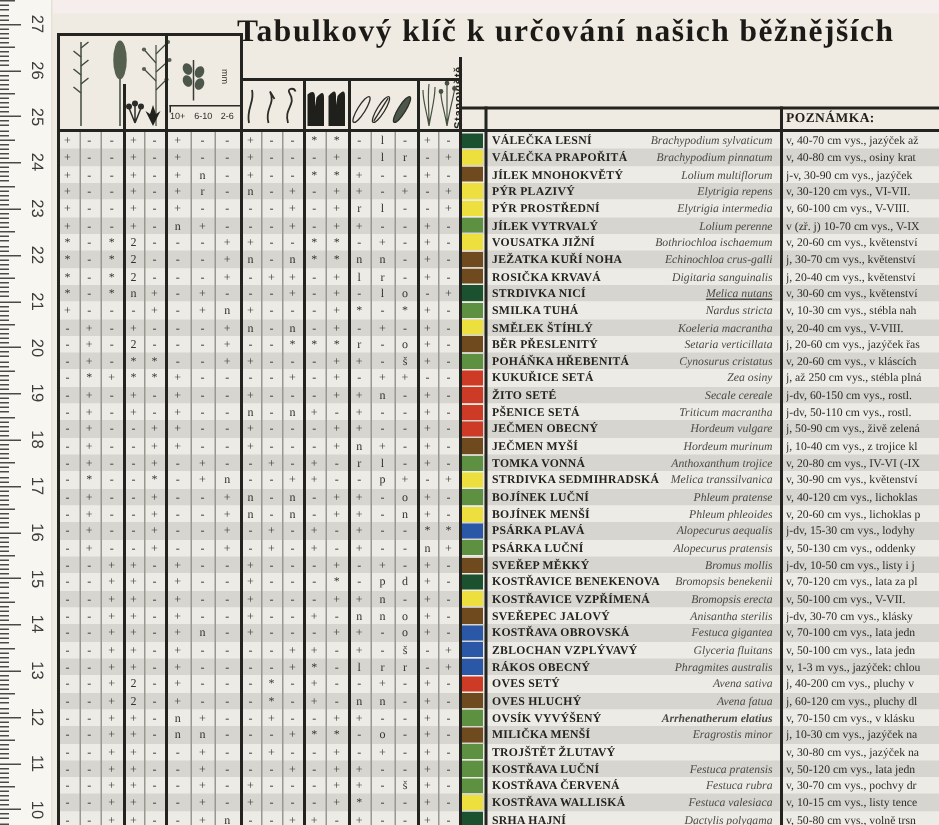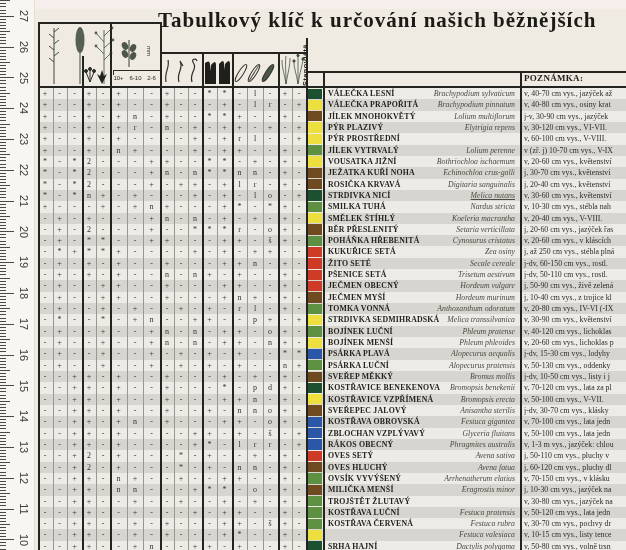--- a/index.html
+++ b/index.html
@@ -448,20 +448,21 @@
       <span class="sym" style="left: 149px; line-height: 11.32px;">+</span>
       <span class="sym" style="left: 163.5px; line-height: 11.32px;">-</span>
       <span class="sym" style="left: 178.5px; line-height: 11.32px;">+</span>
       <span class="sym" style="left: 193.5px; line-height: 11.32px;">r</span>
       <span class="sym" style="left: 209px; line-height: 11.32px;">l</span>
       <span class="sym" style="left: 224px; line-height: 11.32px;">-</span>
       <span class="sym" style="left: 239px; line-height: 11.32px;">-</span>
       <span class="sym" style="left: 253px; line-height: 11.32px;">+</span>
       <div class="swatch" style="background: rgb(236, 223, 62);"></div>
       <span class="czech" style="line-height: 11.32px;">PÝR PROSTŘEDNÍ</span>
+      <span class="latin" style="line-height: 11.32px;">Elytrigia intermedia</span>
       <span class="note" style="line-height: 11.32px;">v, 60-100 cm vys., V-VIII.</span>
     </div>
     <div class="row odd" style="top: 144.6px; height: 11.32px;">
       <span class="sym" style="left: -1px; line-height: 11.32px;">+</span>
       <span class="sym" style="left: 13.5px; line-height: 11.32px;">-</span>
       <span class="sym" style="left: 28.5px; line-height: 11.32px;">-</span>
       <span class="sym" style="left: 43px; line-height: 11.32px;">+</span>
       <span class="sym" style="left: 57px; line-height: 11.32px;">-</span>
       <span class="sym" style="left: 72.5px; line-height: 11.32px;">n</span>
       <span class="sym" style="left: 89px; line-height: 11.32px;">+</span>
@@ -735,21 +736,21 @@
       <span class="sym" style="left: 149px; line-height: 11.32px;">n</span>
       <span class="sym" style="left: 163.5px; line-height: 11.32px;">+</span>
       <span class="sym" style="left: 178.5px; line-height: 11.32px;">-</span>
       <span class="sym" style="left: 193.5px; line-height: 11.32px;">+</span>
       <span class="sym" style="left: 209px; line-height: 11.32px;">-</span>
       <span class="sym" style="left: 224px; line-height: 11.32px;">-</span>
       <span class="sym" style="left: 239px; line-height: 11.32px;">+</span>
       <span class="sym" style="left: 253px; line-height: 11.32px;">-</span>
       <div class="swatch" style="background: rgb(205, 58, 37);"></div>
       <span class="czech" style="line-height: 11.32px;">PŠENICE SETÁ</span>
-      <span class="latin" style="line-height: 11.32px;">Trisetum aestivum</span>
+      <span class="latin" style="line-height: 11.32px;">Triticum macrantha</span>
       <span class="note" style="line-height: 11.32px;">j-dv, 50-110 cm vys., rostl.</span>
     </div>
     <div class="row odd" style="top: 280.44px; height: 11.32px;">
       <span class="sym" style="left: -1px; line-height: 11.32px;">-</span>
       <span class="sym" style="left: 13.5px; line-height: 11.32px;">+</span>
       <span class="sym" style="left: 28.5px; line-height: 11.32px;">-</span>
       <span class="sym" style="left: 43px; line-height: 11.32px;">-</span>
       <span class="sym" style="left: 57px; line-height: 11.32px;">+</span>
       <span class="sym" style="left: 72.5px; line-height: 11.32px;">+</span>
       <span class="sym" style="left: 89px; line-height: 11.32px;">-</span>
@@ -807,21 +808,21 @@
       <span class="sym" style="left: 149px; line-height: 11.32px;">-</span>
       <span class="sym" style="left: 163.5px; line-height: 11.32px;">+</span>
       <span class="sym" style="left: 178.5px; line-height: 11.32px;">-</span>
       <span class="sym" style="left: 193.5px; line-height: 11.32px;">r</span>
       <span class="sym" style="left: 209px; line-height: 11.32px;">l</span>
       <span class="sym" style="left: 224px; line-height: 11.32px;">-</span>
       <span class="sym" style="left: 239px; line-height: 11.32px;">+</span>
       <span class="sym" style="left: 253px; line-height: 11.32px;">-</span>
       <div class="swatch" style="background: rgb(93, 145, 65);"></div>
       <span class="czech" style="line-height: 11.32px;">TOMKA VONNÁ</span>
-      <span class="latin" style="line-height: 11.32px;">Anthoxanthum odoratum</span>
+      <span class="latin" style="line-height: 11.32px;">Anthoxanthum trojice</span>
       <span class="note" style="line-height: 11.32px;">v, 20-80 cm vys., IV-VI (-IX</span>
     </div>
     <div class="row even" style="top: 314.4px; height: 11.32px;">
       <span class="sym" style="left: -1px; line-height: 11.32px;">-</span>
       <span class="sym" style="left: 13.5px; line-height: 11.32px;">*</span>
       <span class="sym" style="left: 28.5px; line-height: 11.32px;">-</span>
       <span class="sym" style="left: 43px; line-height: 11.32px;">-</span>
       <span class="sym" style="left: 57px; line-height: 11.32px;">*</span>
       <span class="sym" style="left: 72.5px; line-height: 11.32px;">-</span>
       <span class="sym" style="left: 89px; line-height: 11.32px;">+</span>
@@ -1120,21 +1121,21 @@
       <span class="sym" style="left: 163.5px; line-height: 11.32px;">+</span>
       <span class="sym" style="left: 178.5px; line-height: 11.32px;">-</span>
       <span class="sym" style="left: 193.5px; line-height: 11.32px;">-</span>
       <span class="sym" style="left: 209px; line-height: 11.32px;">+</span>
       <span class="sym" style="left: 224px; line-height: 11.32px;">-</span>
       <span class="sym" style="left: 239px; line-height: 11.32px;">+</span>
       <span class="sym" style="left: 253px; line-height: 11.32px;">-</span>
       <div class="swatch" style="background: rgb(205, 58, 37);"></div>
       <span class="czech" style="line-height: 11.32px;">OVES SETÝ</span>
       <span class="latin" style="line-height: 11.32px;">Avena sativa</span>
-      <span class="note" style="line-height: 11.32px;">j, 50-110 cm vys., pluchy v</span>
+      <span class="note" style="line-height: 11.32px;">j, 40-200 cm vys., pluchy v</span>
     </div>
     <div class="row odd" style="top: 461.56px; height: 11.32px;">
       <span class="sym" style="left: -1px; line-height: 11.32px;">-</span>
       <span class="sym" style="left: 13.5px; line-height: 11.32px;">-</span>
       <span class="sym" style="left: 28.5px; line-height: 11.32px;">+</span>
       <span class="sym" style="left: 43px; line-height: 11.32px;">2</span>
       <span class="sym" style="left: 57px; line-height: 11.32px;">-</span>
       <span class="sym" style="left: 72.5px; line-height: 11.32px;">+</span>
       <span class="sym" style="left: 89px; line-height: 11.32px;">-</span>
       <span class="sym" style="left: 105.5px; line-height: 11.32px;">-</span>
@@ -1167,21 +1168,21 @@
       <span class="sym" style="left: 149px; line-height: 11.32px;">-</span>
       <span class="sym" style="left: 163.5px; line-height: 11.32px;">-</span>
       <span class="sym" style="left: 178.5px; line-height: 11.32px;">+</span>
       <span class="sym" style="left: 193.5px; line-height: 11.32px;">+</span>
       <span class="sym" style="left: 209px; line-height: 11.32px;">-</span>
       <span class="sym" style="left: 224px; line-height: 11.32px;">-</span>
       <span class="sym" style="left: 239px; line-height: 11.32px;">+</span>
       <span class="sym" style="left: 253px; line-height: 11.32px;">-</span>
       <div class="swatch" style="background: rgb(93, 145, 65);"></div>
       <span class="czech" style="line-height: 11.32px;">OVSÍK VYVÝŠENÝ</span>
-      <span class="latin" style="line-height: 11.32px;">Arrhenatherum elatius</span>
+      <span class="latin" style="line-height: 11.32px; font-weight: bold;">Arrhenatherum elatius</span>
       <span class="note" style="line-height: 11.32px;">v, 70-150 cm vys., v klásku</span>
     </div>
     <div class="row odd" style="top: 484.2px; height: 11.32px;">
       <span class="sym" style="left: -1px; line-height: 11.32px;">-</span>
       <span class="sym" style="left: 13.5px; line-height: 11.32px;">-</span>
       <span class="sym" style="left: 28.5px; line-height: 11.32px;">+</span>
       <span class="sym" style="left: 43px; line-height: 11.32px;">+</span>
       <span class="sym" style="left: 57px; line-height: 11.32px;">-</span>
       <span class="sym" style="left: 72.5px; line-height: 11.32px;">n</span>
       <span class="sym" style="left: 89px; line-height: 11.32px;">n</span>
@@ -1285,20 +1286,21 @@
       <span class="sym" style="left: 135px; line-height: 11.32px;">-</span>
       <span class="sym" style="left: 149px; line-height: 11.32px;">-</span>
       <span class="sym" style="left: 163.5px; line-height: 11.32px;">-</span>
       <span class="sym" style="left: 178.5px; line-height: 11.32px;">+</span>
       <span class="sym" style="left: 193.5px; line-height: 11.32px;">*</span>
       <span class="sym" style="left: 209px; line-height: 11.32px;">-</span>
       <span class="sym" style="left: 224px; line-height: 11.32px;">-</span>
       <span class="sym" style="left: 239px; line-height: 11.32px;">+</span>
       <span class="sym" style="left: 253px; line-height: 11.32px;">-</span>
       <div class="swatch" style="background: rgb(236, 223, 62);"></div>
+      <span class="czech" style="line-height: 11.32px;">KOSTŘAVA WALLISKÁ</span>
       <span class="latin" style="line-height: 11.32px;">Festuca valesiaca</span>
       <span class="note" style="line-height: 11.32px;">v, 10-15 cm vys., listy tence</span>
     </div>
     <div class="row even" style="top: 540.8px; height: 11.32px;">
       <span class="sym" style="left: -1px; line-height: 11.32px;">-</span>
       <span class="sym" style="left: 13.5px; line-height: 11.32px;">-</span>
       <span class="sym" style="left: 28.5px; line-height: 11.32px;">+</span>
       <span class="sym" style="left: 43px; line-height: 11.32px;">+</span>
       <span class="sym" style="left: 57px; line-height: 11.32px;">-</span>
       <span class="sym" style="left: 72.5px; line-height: 11.32px;">-</span>

